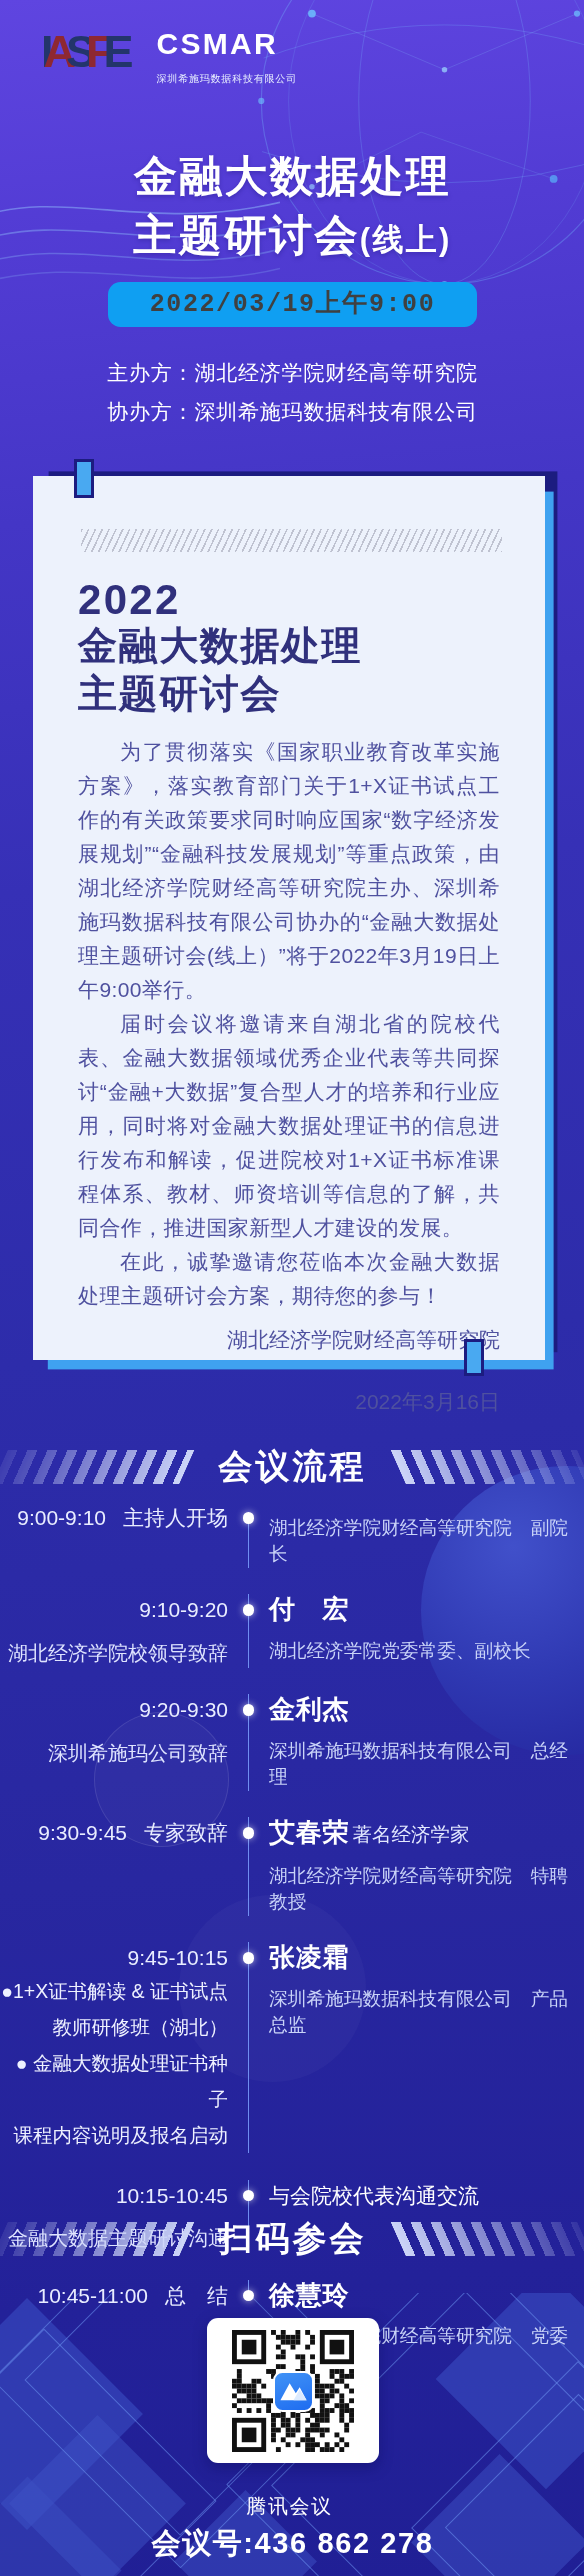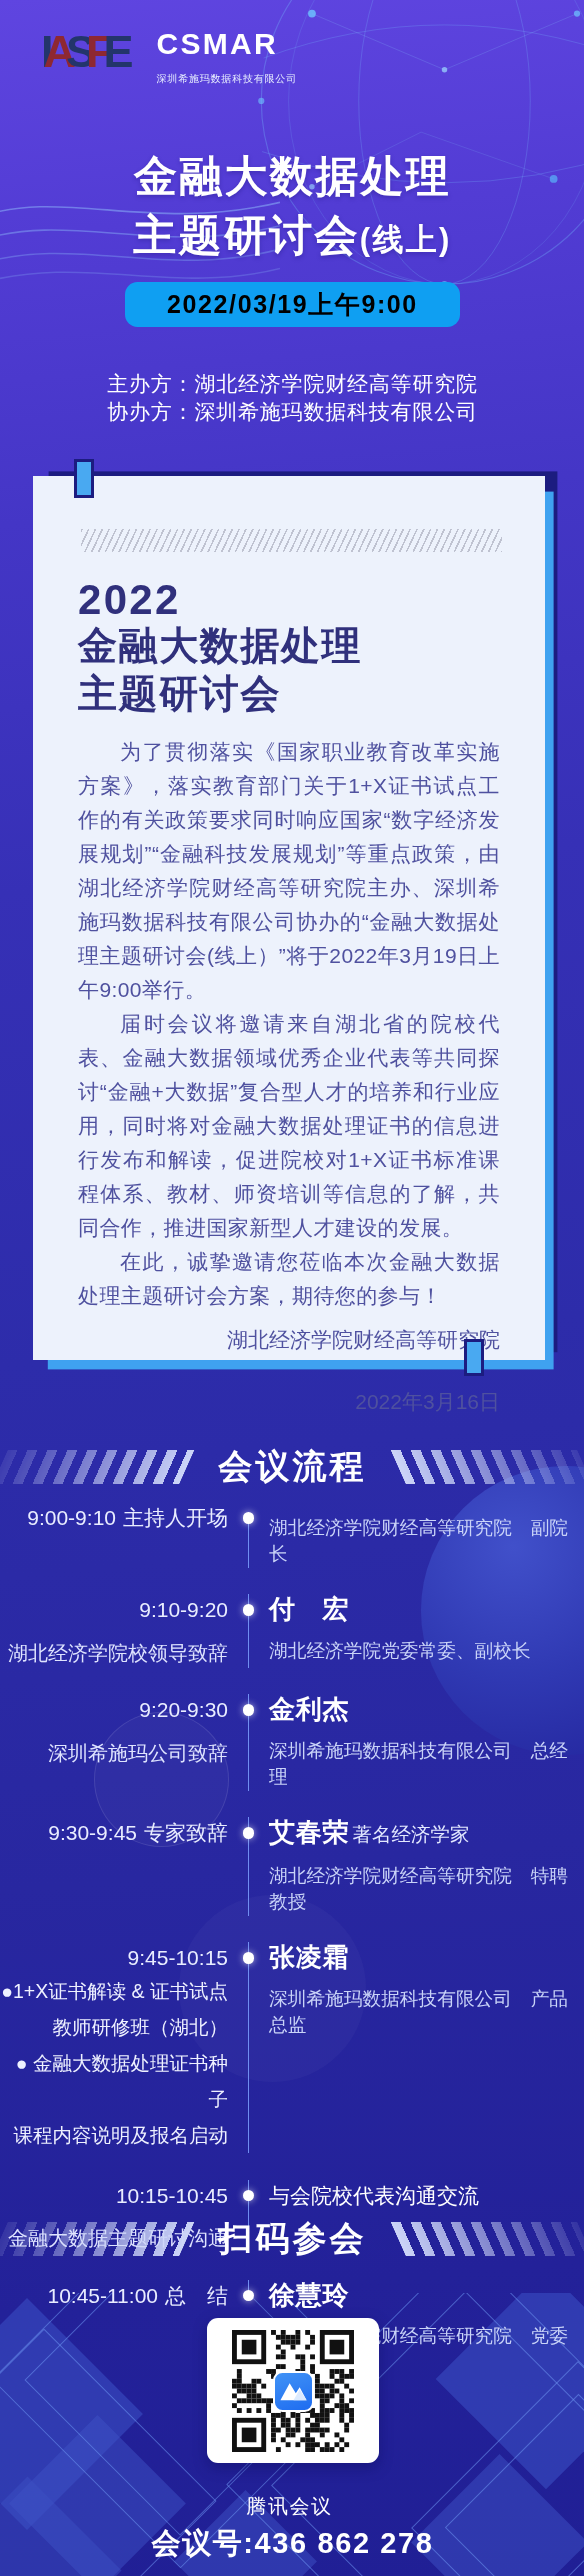--- a/index.html
+++ b/index.html
@@ -22,24 +22,24 @@
   .logos{position:absolute;top:26.5px;left:41px;display:flex;align-items:flex-start;gap:22px;}
   .iasfe{font-size:45px;font-weight:900;letter-spacing:-10px;line-height:50px;padding-right:11px;}
   .iasfe span{display:inline-block;}
   .iasfe .n{color:#23356b;} .iasfe .r{color:#8e2832;}
   .csmar .nm{font-size:30px;font-weight:800;color:#ffffff;letter-spacing:2.3px;line-height:34px;}
   .csmar .sub{font-size:10px;color:#e8efff;letter-spacing:0.8px;margin-top:3.1px;}
   .t1,.t2{position:absolute;left:0;width:585px;text-align:center;color:#fff;font-weight:800;font-size:43px;letter-spacing:2.3px;text-shadow:0 1.6px 4.7px rgba(30,20,120,.35);}
   .t1{top:148px;} .t2{top:207px;}
   .t2 .sfx{font-size:31px;font-weight:700;}
   .pill-wrap{position:absolute;top:282px;left:0;width:585px;text-align:center;}
-  .pill{display:inline-block;background:#0f9ff2;color:#000000;font-size:25px;font-weight:700;
-    line-height:45px;padding:0 42px;border-radius:12.5px;letter-spacing:1.6px;}
+  .pill{display:inline-block;background:#0f9ff2;color:#404040;font-size:25px;font-weight:700;
+    line-height:45px;padding:0 42px;border-radius:12.5px;letter-spacing:1.6px;font-family:Liberation Mono, monospace;}
   .host,.cohost{position:absolute;left:0;width:585px;text-align:center;color:#fff;font-size:21px;letter-spacing:0.8px;}
-  .host{top:370px;} .cohost{top:398px;}
+  .host{top:359px;} .cohost{top:398px;}
   
   .card{position:absolute;top:476px;left:33px;width:512px;height:884px;background:#edf2fc;
     box-shadow:11.7px 12.5px 0 -3.1px #3fa2f0, 14px -6.2px 0 -1.6px #1c1c80;box-sizing:border-box;padding:53px 45px 0 45px;}
   .tab{position:absolute;background:#49a9f1;border:3.1px solid #1c1c80;box-sizing:border-box;}
   .tab-top{left:41px;top:-17px;width:20px;height:39px;}
   .tab-bottom{right:61px;bottom:-15.6px;width:20px;height:37px;}
   .hatch{width:421px;height:23.4px;margin-left:3.1px;
     background:repeating-linear-gradient(115deg,#b7bac9 0 1.6px,rgba(0,0,0,0) 1.6px 6.2px);opacity:.85;}
   .year{margin-top:26px;font-size:42px;font-weight:700;color:#30307c;line-height:1.05;letter-spacing:2.3px;}
   .card-t{font-size:39px;font-weight:700;color:#30307c;line-height:1.22;letter-spacing:1.6px;}
@@ -54,21 +54,21 @@
   .slashes{width:187px;height:34px;background:repeating-linear-gradient(to right,#cdd6f8 0 10px,rgba(0,0,0,0) 10px 20px);}
   .sl-left{transform:skewX(-24deg);
     -webkit-mask-image:linear-gradient(90deg,rgba(255,255,255,.10),#fff);mask-image:linear-gradient(90deg,rgba(255,255,255,.10),#fff);}
   .sl-right{transform:skewX(24deg);
     -webkit-mask-image:linear-gradient(90deg,#fff,rgba(255,255,255,.10));mask-image:linear-gradient(90deg,#fff,rgba(255,255,255,.10));}
   
   .schedule{position:absolute;top:1502px;left:0;width:585px;}
   .srow{display:grid;grid-template-columns:228px 41px 1fr;padding-bottom:26.5px;}
   .lcell{text-align:right;}
   .tl{font-size:21px;color:#e9edff;line-height:31px;white-space:nowrap;}
-  .tl .lbl{margin-left:7px;}
+  .tl .lbl{margin-left:17px;}
   .tl .lbl:empty{margin-left:0;}
   .sub{font-size:20px;color:#dfe4ff;line-height:30px;margin-top:12.5px;}
   .sub:empty{display:none;}
   .bullets div{font-size:19.5px;color:#eef1ff;line-height:36px;}
   .mid{position:relative;}
   .mid::before{content:'';position:absolute;left:50%;margin-left:-0.8px;top:0;bottom:0;width:1.6px;background:rgba(125,160,255,.85);}
   .srow.first .mid::before{top:17px;}
   .srow.last .mid::before{bottom:auto;height:17px;}
   .dot{position:absolute;left:50%;top:10px;width:11.7px;height:11.7px;margin-left:-5.8px;border-radius:50%;
     background:#fff;box-shadow:0 0 7px rgba(255,255,255,.65);}

